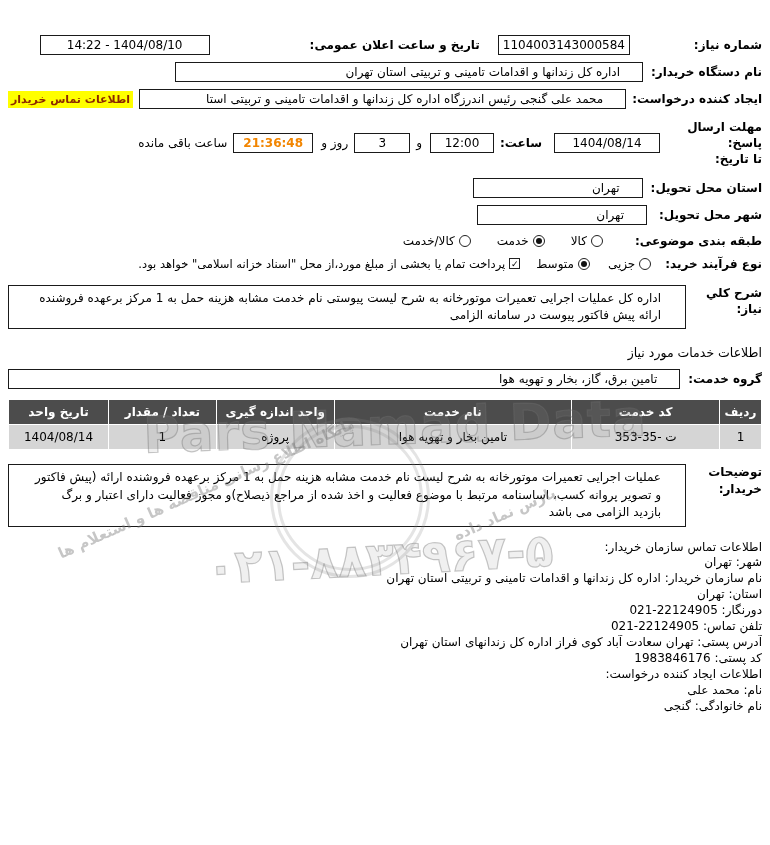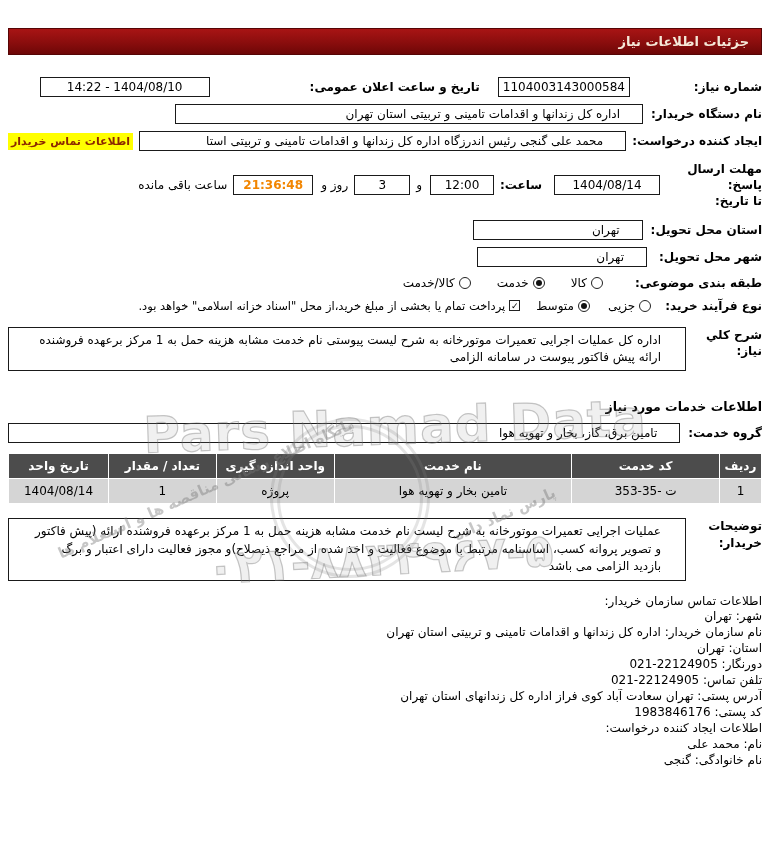--- a/index.html
+++ b/index.html
@@ -19,21 +19,21 @@
   .dl-lbl{display:flex;flex-direction:column;font-weight:bold;align-items:flex-start;line-height:1.35;width:102px;flex:none}
   .countdown{color:#f28500;font-weight:bold}
   .radio{width:12px;height:12px;border:1.5px solid #222;border-radius:50%;display:inline-block;position:relative;flex:none;background:#fff}
   .radio.sel::after{content:"";position:absolute;inset:2px;background:#111;border-radius:50%}
   .opt{display:flex;align-items:center;gap:4px}
   .checkbox{width:11px;height:11px;border:1.5px solid #222;display:inline-flex;align-items:center;justify-content:center;
     font-size:9px;font-weight:bold;flex:none;background:#fff}
   .sect{display:flex;align-items:flex-start;margin-top:14px;gap:6px}
   .sect .slbl{font-weight:bold;width:70px;flex:none;text-align:right;line-height:1.35}
   .sect .sbox{border:1px solid #1a1a1a;background:#fff;flex:1;padding:4px 24px;line-height:1.45;text-align:right}
-  .heading{font-weight:bold;margin-top:28px;font-size:12.5px}
+  .heading{font-weight:normal;margin-top:16px;font-size:12.5px}
   table{width:100%;border-collapse:collapse;margin-top:10px}
   th{background:#4c4c4c;color:#fff;font-size:12px;padding:5px 3px;border:1px solid #fff;font-weight:bold;text-align:center}
   td{background:#d5d5d5;text-align:center;padding:5px 3px;border:1px solid #fff;font-size:12px}
   .ltr{direction:ltr;unicode-bidi:isolate}
   .contact{margin-top:13px;line-height:1.33}
   .contact .line{white-space:nowrap;overflow:hidden}
   .contact b{font-weight:normal}
   
   .wm{position:absolute;z-index:6;pointer-events:none}
   .wm-brand{left:70px;top:398px;width:650px;text-align:center;font-size:50px;font-weight:bold;letter-spacing:1px;
@@ -42,23 +42,20 @@
     transform:rotate(-3deg);color:rgba(150,150,150,0.14);-webkit-text-stroke:1.2px rgba(110,110,110,0.38)}
   .wm-rot1{left:45px;top:480px;transform:rotate(-24deg);font-size:15px;color:rgba(120,120,120,0.42);font-weight:bold}
   .wm-rot2{left:450px;top:505px;transform:rotate(-24deg);font-size:15px;color:rgba(120,120,120,0.42);font-weight:bold}
   .wm-circle{left:270px;top:418px;width:160px;height:160px;border:10px double rgba(130,130,130,0.22);border-radius:50%}
 </style>
 </head>
 <body>
 
 <div class="page">
 
-  <div class="titlebar">
-    <span>جزئیات اطلاعات نیاز</span>
-  </div>
 
   <div class="row">
     <span class="lbl">شماره نیاز:</span>
     <span class="box center" style="width:132px;margin-right:64px">1104003143000584</span>
     <span class="lbl" style="margin-right:18px">تاریخ و ساعت اعلان عمومی:</span>
     <span class="box center" style="width:170px;margin-right:100px">1404/08/10 - 14:22</span>
   </div>
 
   <div class="row">
     <span class="lbl">نام دستگاه خریدار:</span>
@@ -119,21 +116,21 @@
     <span class="opt" style="margin-right:14px">
       <span class="radio"></span>
       <span>جزیی</span>
     </span>
     <span class="opt" style="margin-right:18px">
       <span class="radio sel"></span>
       <span>متوسط</span>
     </span>
     <span class="opt" style="margin-right:16px;font-size:11.5px">
       <span class="checkbox">✓</span>
-      <span>پرداخت تمام یا بخشی از مبلغ خرید،از محل "اسناد خزانه اسلامی" خواهد بود.</span>
+      <span>پرداخت تمام یا بخشی از مبلغ مورد،از محل "اسناد خزانه اسلامی" خواهد بود.</span>
     </span>
   </div>
 
   <div class="sect">
     <span class="slbl">شرح کلي نیاز:</span>
     <div class="sbox" style="min-height:40px">اداره کل عملیات اجرایی تعمیرات موتورخانه به شرح لیست پیوستی نام خدمت مشابه هزینه حمل به 1 مرکز برعهده فروشنده ارائه پیش فاکتور پیوست در سامانه الزامی</div>
   </div>
 
   <div class="heading">اطلاعات خدمات مورد نیاز</div>
 

